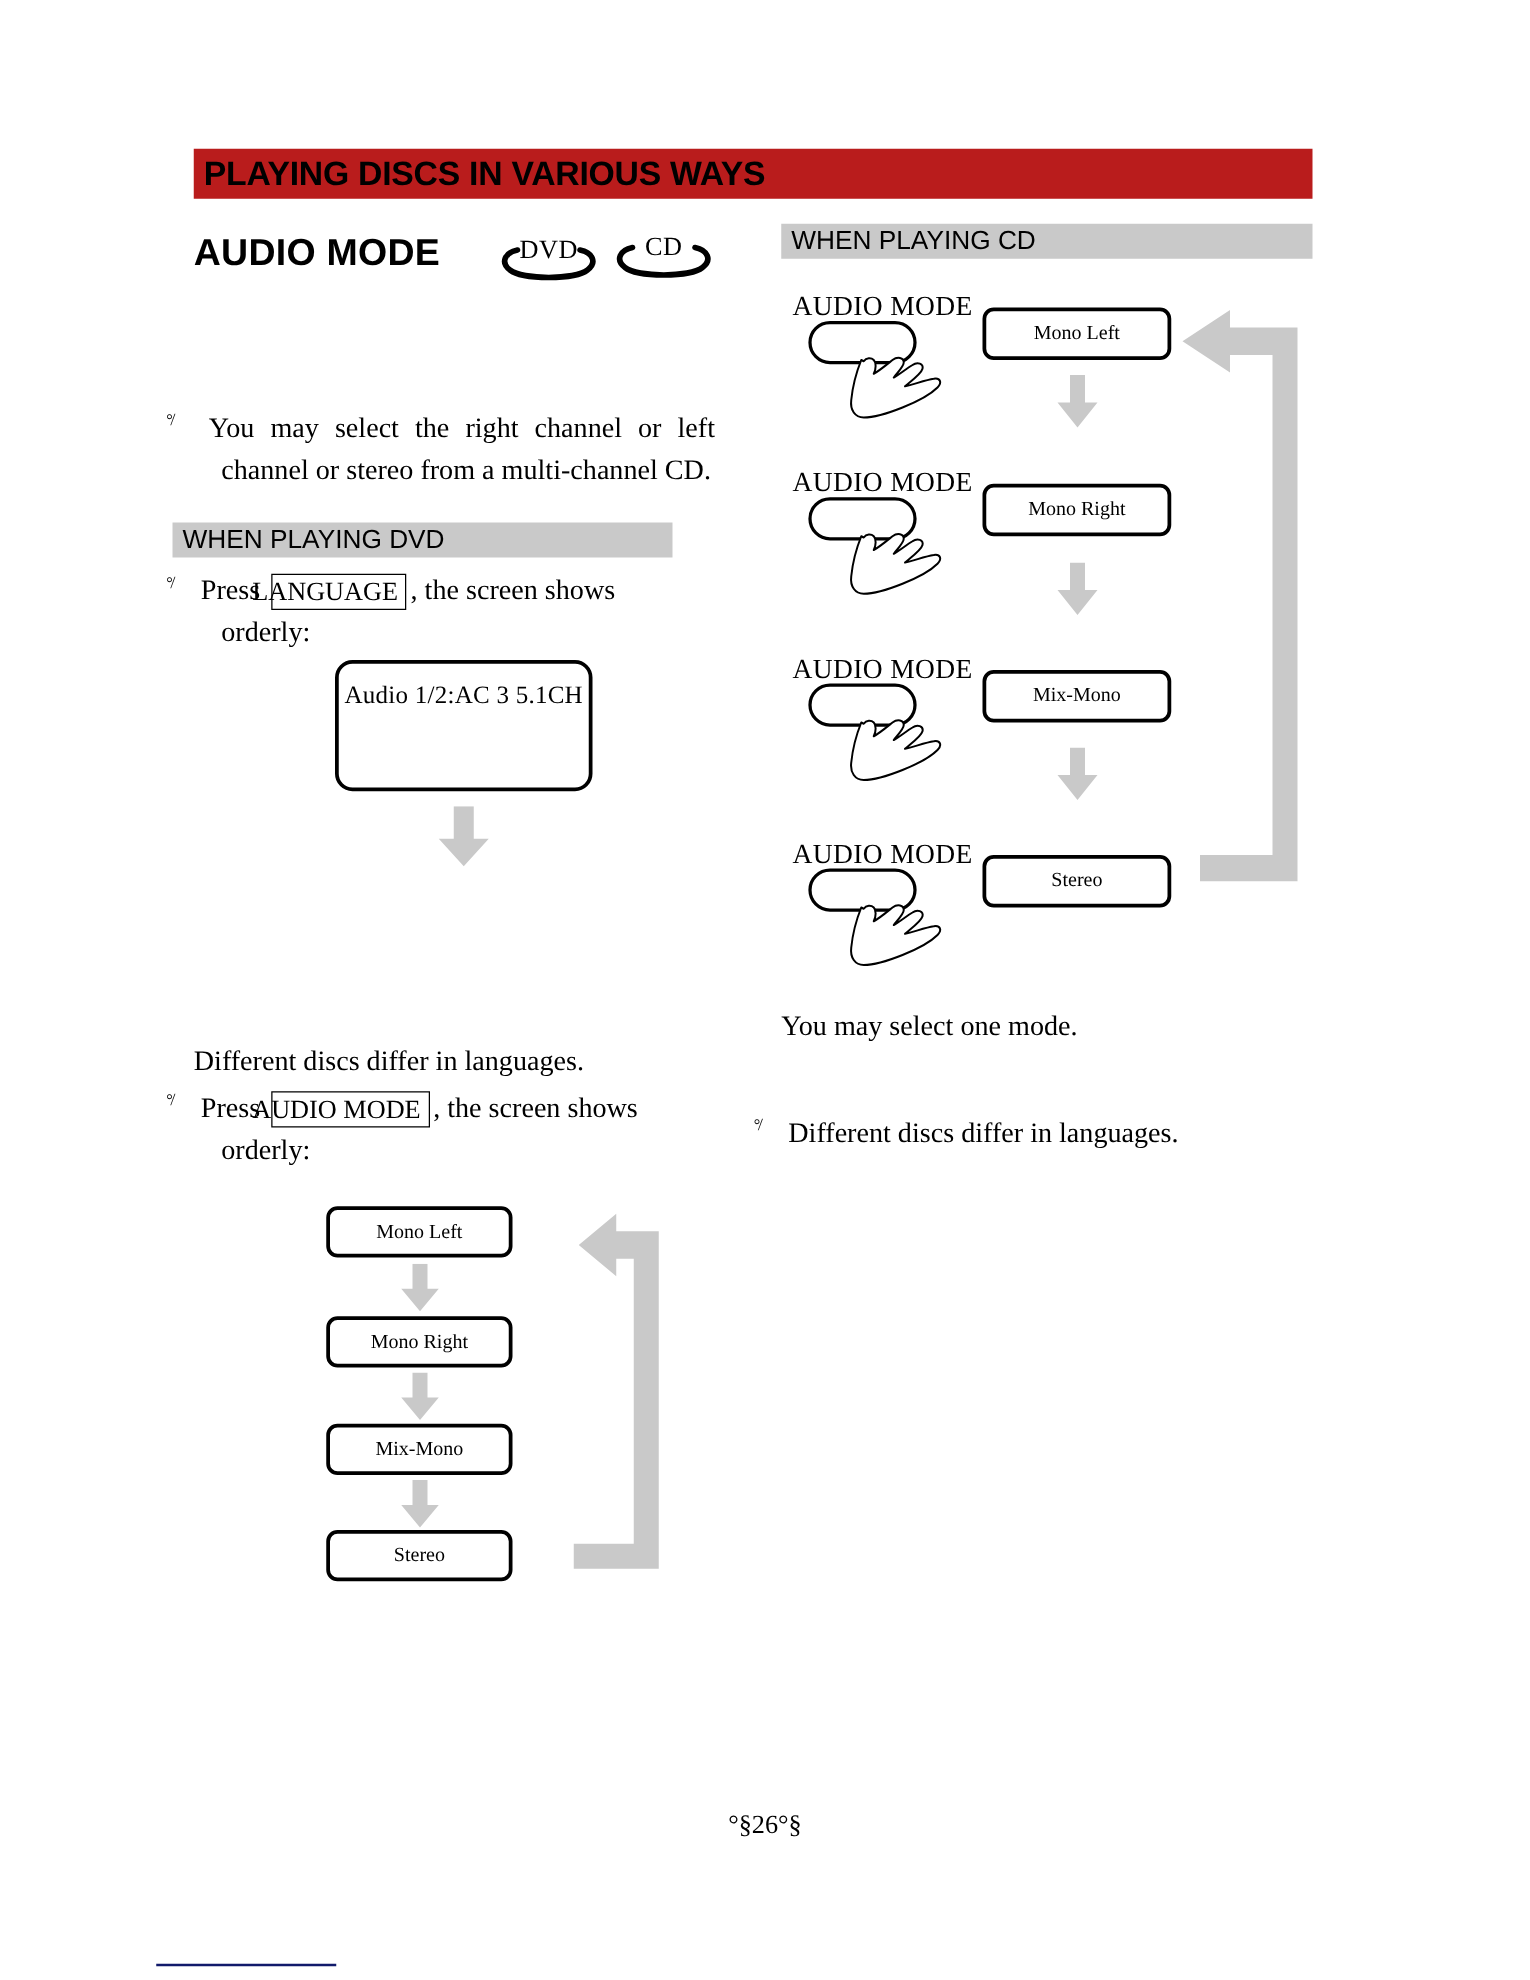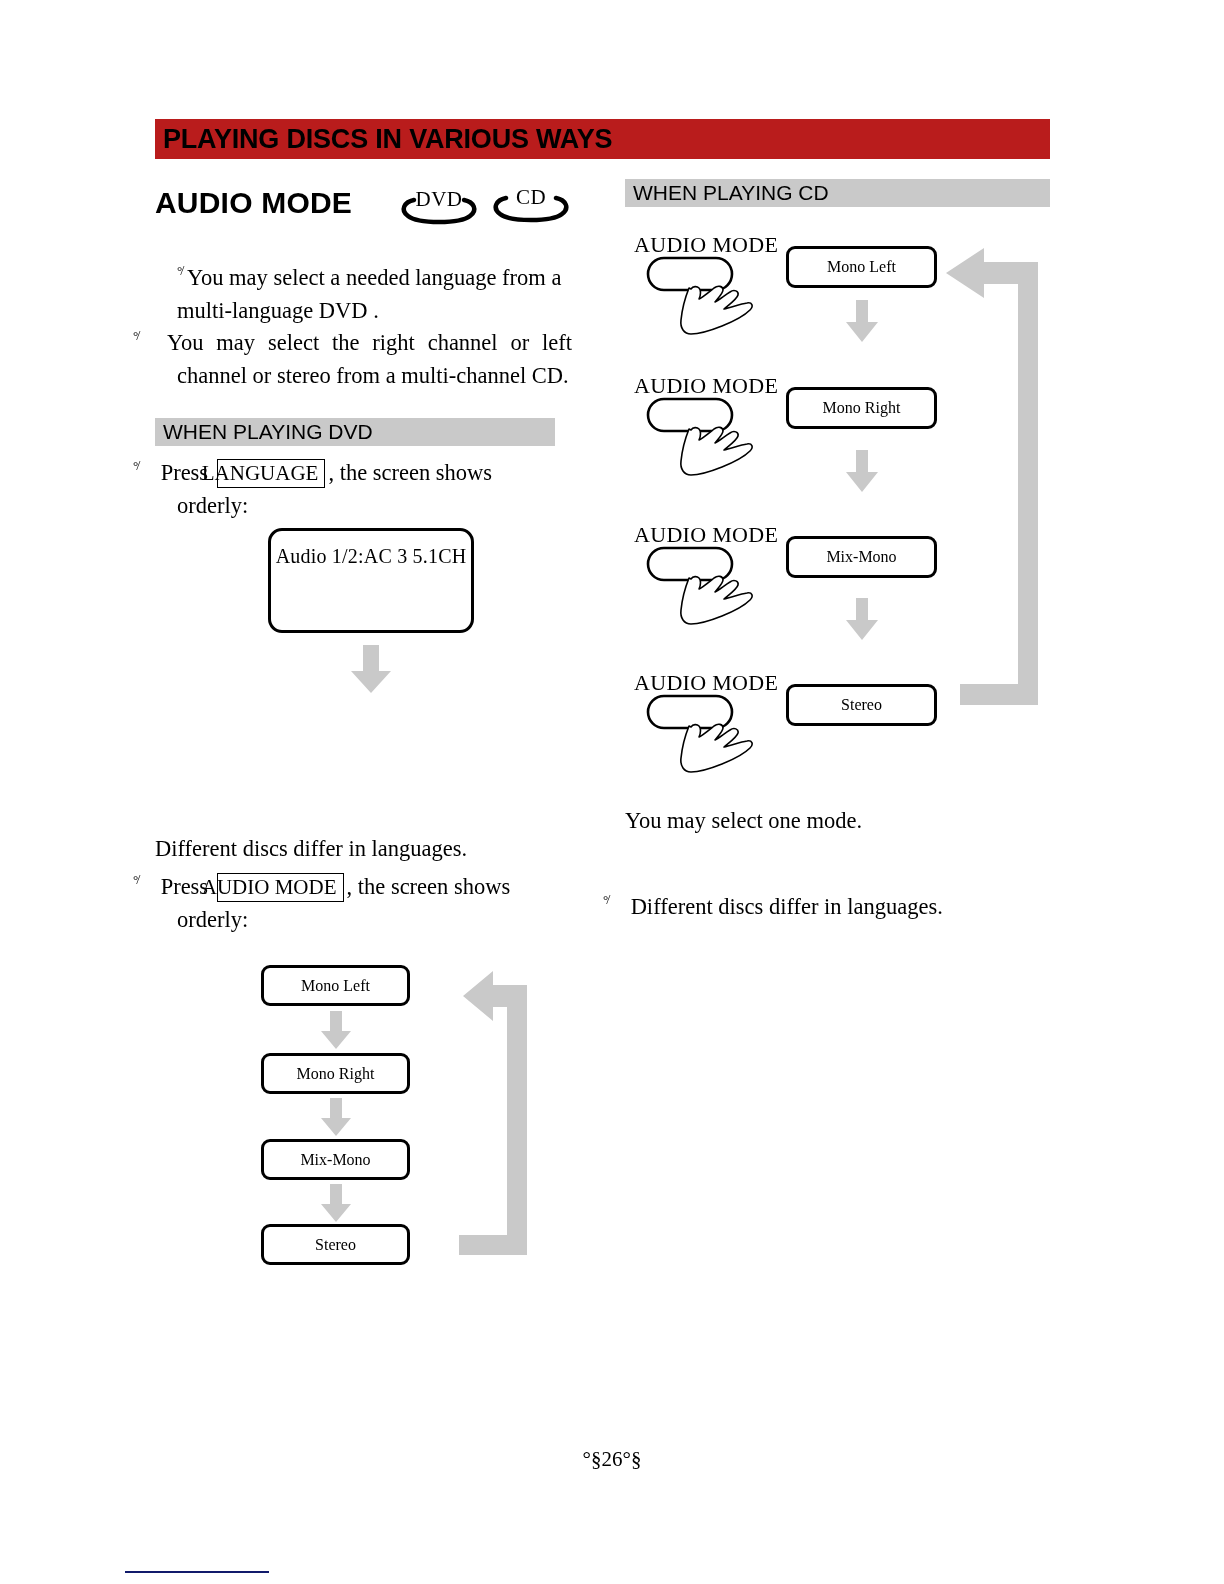--- a/index.html
+++ b/index.html
@@ -45,21 +45,21 @@
     background: #c9c9c9;
     font-family: "Liberation Sans", sans-serif;
     font-weight: normal;
     font-size: 21px;
     color: #000;
     display: flex;
     align-items: center;
     padding-left: 8px;
     box-sizing: border-box;
   }
-  #subbar-dvd { left: 155px; top: 418px; width: 400px; height: 28px; }
+  #subbar-dvd { left: 138px; top: 418px; width: 400px; height: 28px; }
   #subbar-cd  { left: 625px; top: 179px; width: 425px; height: 28px; }
 
   
   #audio-mode-title {
     position: absolute;
     left: 155px; top: 186px;
     font-family: "Liberation Sans", sans-serif;
     font-weight: bold;
     font-size: 30px;
     letter-spacing: 0.2px;
@@ -232,24 +232,20 @@
     <span class="lbl">DVD</span>
   </div>
 
   <div class="disc-badge" id="badge-cd">
     <svg width="82" height="42" viewBox="0 0 82 42">
       <path d="M16 14 C6 16, 2 24, 10 30 C20 38, 62 38, 72 30 C80 24, 76 16, 66 14" fill="none" stroke="#000" stroke-width="4.5" stroke-linecap="round"></path>
     </svg>
     <span class="lbl">CD</span>
   </div>
 
-  <div class="para hang" id="intro-1">
-    <span class="bullet-mark">°̸</span>
-    <span class="t">You may select a needed language from a multi-language DVD .</span>
-  </div>
 
   <div class="para hang just" id="intro-2">
     <span class="bullet-mark">°̸</span>
     <span class="t">You may select the right channel or left channel or stereo from a multi-channel CD.</span>
   </div>
 
   <div class="subbar" id="subbar-dvd">
     <span>WHEN PLAYING DVD</span>
   </div>
 

